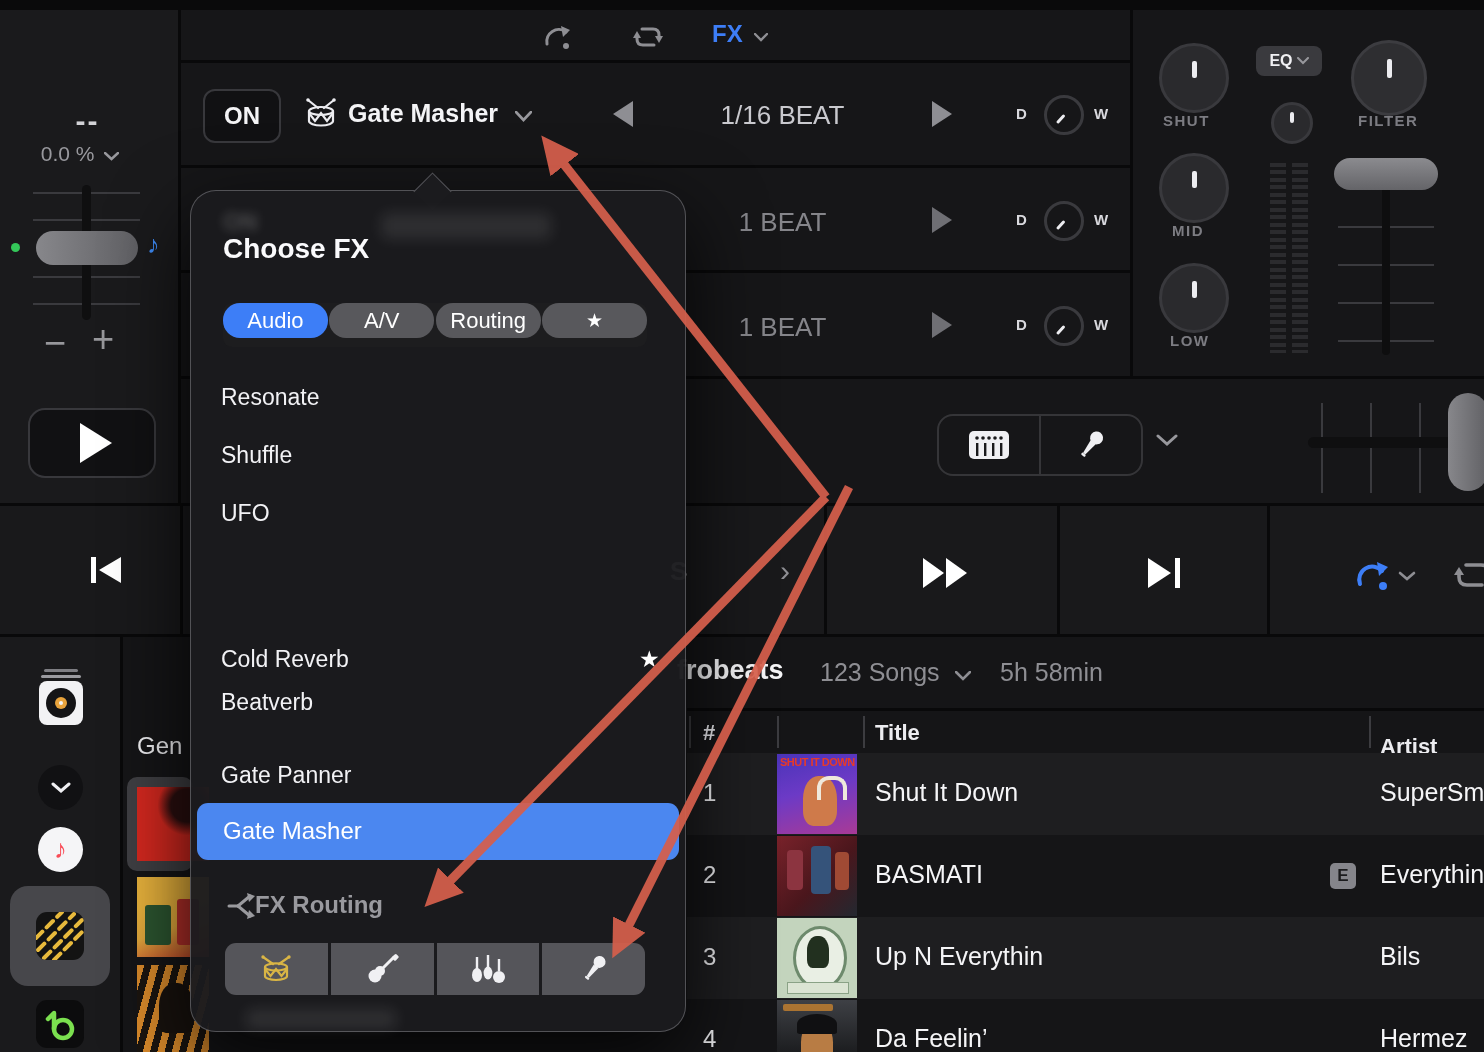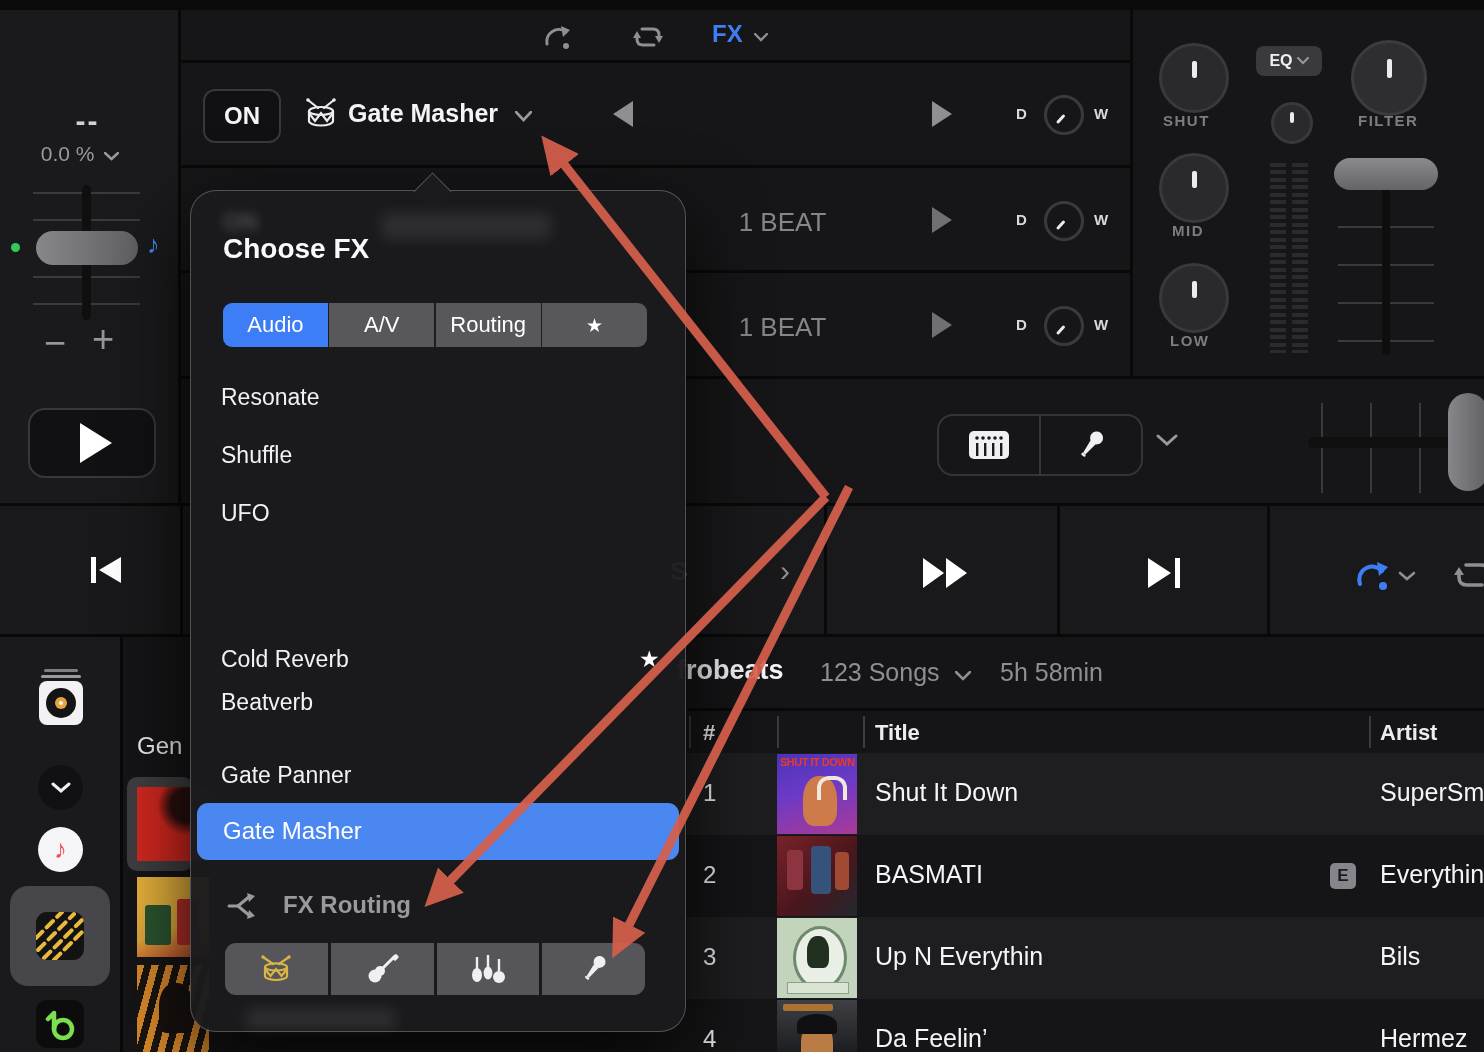--- a/index.html
+++ b/index.html
@@ -48,22 +48,22 @@
   
   #popup{position:absolute;left:190px;top:190px;width:494px;height:840px;z-index:20;
          background:rgba(27,27,30,0.97);border:1.5px solid rgba(150,150,158,0.45);
          border-radius:26px;box-shadow:0 28px 80px rgba(0,0,0,0.8);}
   #popup .callout{position:absolute;left:228px;top:-13px;width:26px;height:26px;background:#1b1b1e;
          border-left:1.5px solid rgba(150,150,158,0.45);border-top:1.5px solid rgba(150,150,158,0.45);
          transform:rotate(45deg);}
   .fxitem{position:absolute;left:30px;font-size:23px;color:#f2f2f5;}
   .ghost{position:absolute;filter:blur(5px);color:rgba(255,255,255,0.22);font-weight:bold;}
   .ghostblob{position:absolute;filter:blur(7px);background:rgba(255,255,255,0.09);border-radius:6px;}
-  .tabseg{height:44px;display:flex;align-items:center;justify-content:center;
-          font-size:22px;color:#fff;background:#58585c;flex:1;}
+  .tabseg{height:35px;display:flex;align-items:center;justify-content:center;
+          font-size:22px;color:#fff;background:#58585c;flex:1;border-radius:17px;}
   .iconseg{flex:1;background:#55555a;display:flex;align-items:center;justify-content:center;}
   
   #arrows{position:absolute;left:0;top:0;z-index:40;pointer-events:none;}
 </style>
 </head>
 <body>
 
 <div id="app">
 
   <div class="abs" style="left:0;top:0;width:1484px;height:10px;background:#0a0a0b;"></div>
@@ -128,20 +128,21 @@
         <circle cx="31" cy="3" r="1.8" fill="#ececf0"></circle>
       </svg>
   </div>
   <div class="abs" style="left:348px;top:99px;font-size:25px;font-weight:bold;color:#f4f4f6;">
     <span>Gate Masher</span>
     <svg width="17" height="11" style="margin-left:10px;">
         <polyline points="1,1 8.5,9 16,1" fill="none" stroke="#98989d" stroke-width="2.6" stroke-linecap="round"></polyline>
       </svg>
   </div>
   <span class="tri abs" style="left:613px;top:101px;border-top:13px solid transparent;border-bottom:13px solid transparent;border-right:20px solid #8e8e93;"></span>
+  <div class="abs" style="left:660px;top:100px;width:245px;text-align:center;font-size:26px;color:#c9c9ce;">1/16 BEAT</div>
   <span class="tri abs" style="left:932px;top:101px;border-top:13px solid transparent;border-bottom:13px solid transparent;border-left:20px solid #8e8e93;"></span>
   <div class="dwlabel" style="left:1016px;top:105px;">D</div>
   <div class="knob knob-sm" style="left:1044px;top:95px;"></div>
   <div class="dwlabel" style="left:1094px;top:105px;">W</div>
 
   <div class="abs" style="left:660px;top:207px;width:245px;text-align:center;font-size:26px;color:#85858a;">1 BEAT</div>
   <span class="tri abs" style="left:932px;top:207px;border-top:13px solid transparent;border-bottom:13px solid transparent;border-left:20px solid #6f6f74;"></span>
   <div class="dwlabel" style="left:1016px;top:211px;">D</div>
   <div class="knob knob-sm" style="left:1044px;top:201px;"></div>
   <div class="dwlabel" style="left:1094px;top:211px;">W</div>
@@ -333,21 +334,21 @@
     </div>
     <div class="abs" style="left:1000px;top:21px;font-size:25px;color:#8e8e93;">5h 58min</div>
 
     <div class="hline" style="left:687px;top:71px;width:797px;"></div>
     <div class="colsep" style="left:689px;top:79px;"></div>
     <div class="colsep" style="left:777px;top:79px;"></div>
     <div class="colsep" style="left:863px;top:79px;"></div>
     <div class="colsep" style="left:1369px;top:79px;"></div>
     <div class="colhead" style="left:703px;top:83px;">#</div>
     <div class="colhead" style="left:875px;top:83px;">Title</div>
-    <div class="colhead" style="left:1380px;top:83px;">Artist</div>
+    <div class="colhead" style="left:1380px;top:97px;">Artist</div>
 
     <div class="row odd" style="top:116px;">
       <div class="rownum">1</div>
       <div class="art" style="background:linear-gradient(165deg,#4a34b8 0%,#6c3ac6 45%,#a93a96 100%);">
         <div style="position:absolute;left:3px;top:2px;font-size:11px;font-weight:bold;color:#e83a28;letter-spacing:-0.5px;white-space:nowrap;">SHUT IT DOWN</div>
         <div style="position:absolute;left:26px;top:22px;width:34px;height:50px;background:#cf7a4a;border-radius:45% 45% 30% 30%;"></div>
         <div style="position:absolute;left:40px;top:22px;width:22px;height:20px;border:4px solid #efe8dc;border-bottom:none;border-radius:12px 12px 0 0;"></div>
       </div>
       <div class="rowtitle">Shut It Down</div>
       <div class="rowartist">SuperSm</div>
@@ -419,21 +420,21 @@
     <div class="abs" style="left:36px;top:698px;width:300px;height:34px;">
       <svg width="30" height="30" style="position:absolute;left:0;top:2px;">
         <g stroke="#9a9a9e" stroke-width="3" fill="none" stroke-linecap="round">
             <line x1="2" y1="15" x2="11" y2="15"></line>
             <line x1="11" y1="15" x2="23" y2="5"></line>
             <line x1="11" y1="15" x2="23" y2="25"></line>
           </g>
         <polygon points="20,2 28,5 22,11" fill="#9a9a9e"></polygon>
           <polygon points="22,19 28,25 20,28" fill="#9a9a9e"></polygon>
       </svg>
-      <span style="position:absolute;left:56px;top:2px;font-size:24px;font-weight:bold;color:#99999e;">FX Routing</span>
+      <span style="position:absolute;left:28px;top:2px;font-size:24px;font-weight:bold;color:#99999e;">FX Routing</span>
     </div>
 
     <div class="abs" style="left:34px;top:752px;width:420px;height:52px;border-radius:11px;overflow:hidden;display:flex;gap:3px;background:rgba(27,27,30,0);">
       <div class="iconseg">
         <svg width="34" height="30">
             <g stroke="#d9b545" stroke-width="2.2" fill="none" stroke-linecap="round">
           <line x1="4" y1="3" x2="14" y2="10"></line>
               <line x1="30" y1="3" x2="20" y2="10"></line>
           <ellipse cx="17" cy="13" rx="11" ry="3.6"></ellipse>
               <path d="M6 13 V22 a11 4 0 0 0 22 0 V13"></path>

